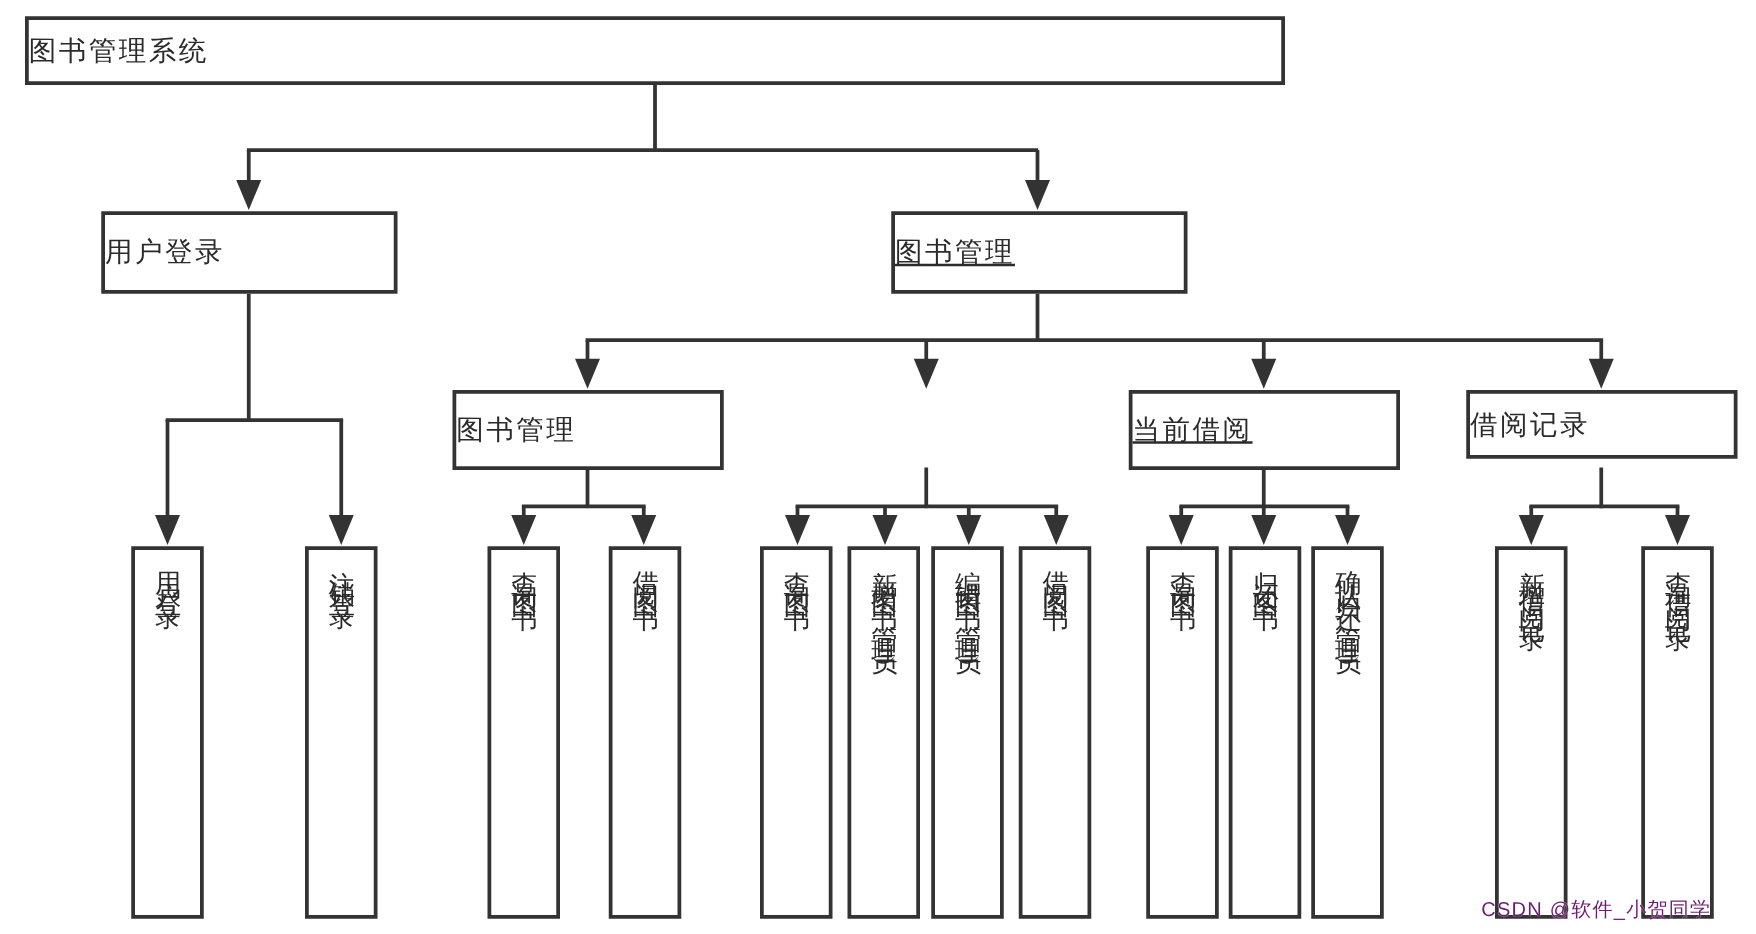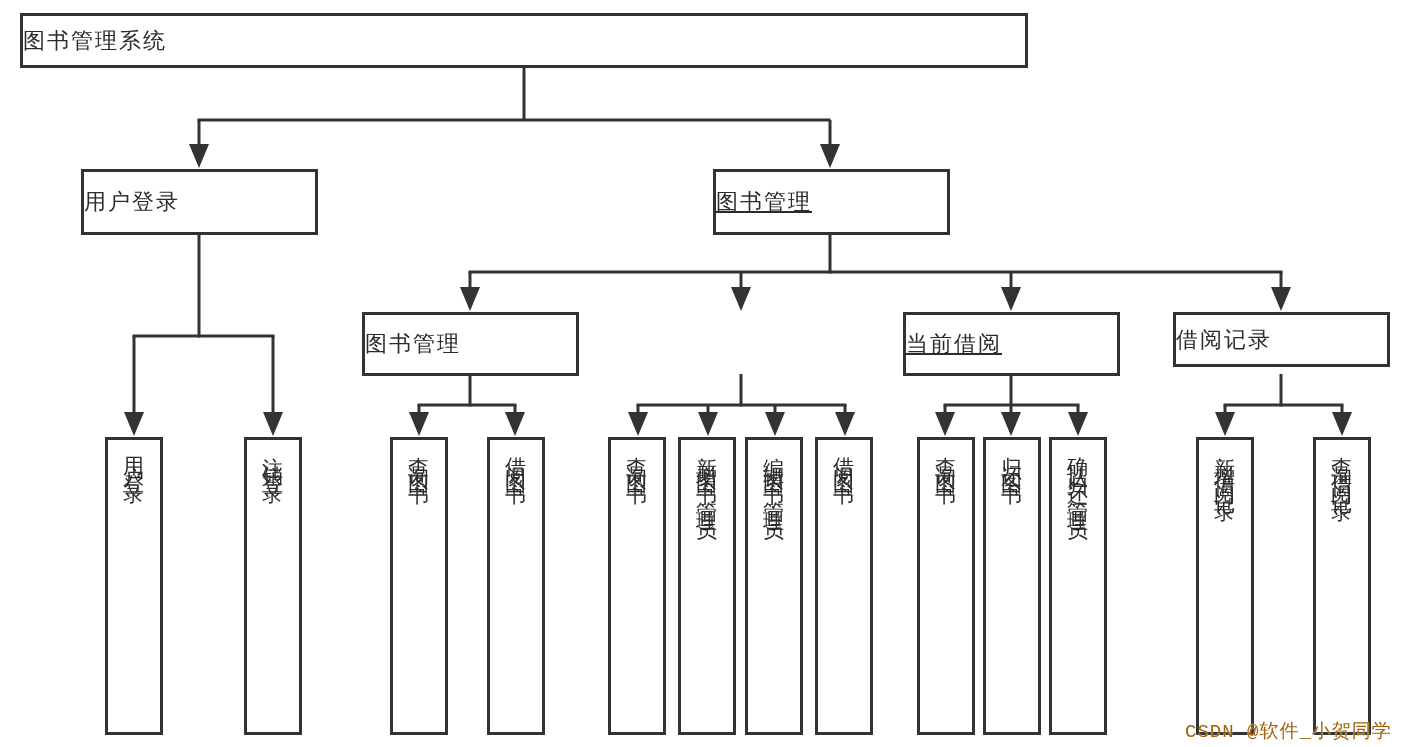--- a/index.html
+++ b/index.html
@@ -64,27 +64,26 @@
   .n-f7  { left: 815px; }
   .n-f8  { left: 917px; }
   .n-f9  { left: 983px; }
   .n-f10 { left: 1049px; }
   .n-f11 { left: 1196px; }
   .n-f12 { left: 1313px; }
   #watermark {
     position: absolute;
     left: 1185px;
     top: 718px;
-    font-size: 19px;
+    font-size: 16px;
     letter-spacing: 1px;
-    color: #a16207;
+    color: #701a75;
     white-space: nowrap;
     z-index: 10;
     text-shadow: 0 0 1px #ffffff;
-    font-family: Liberation Mono, monospace;
   }
 </style>
 </head>
 <body>
 
 <div id="stage">
 
   <svg id="connectors" viewBox="0 0 1405 747" xmlns="http://www.w3.org/2000/svg">
     <g stroke="#333333" stroke-width="3" fill="none">
 

